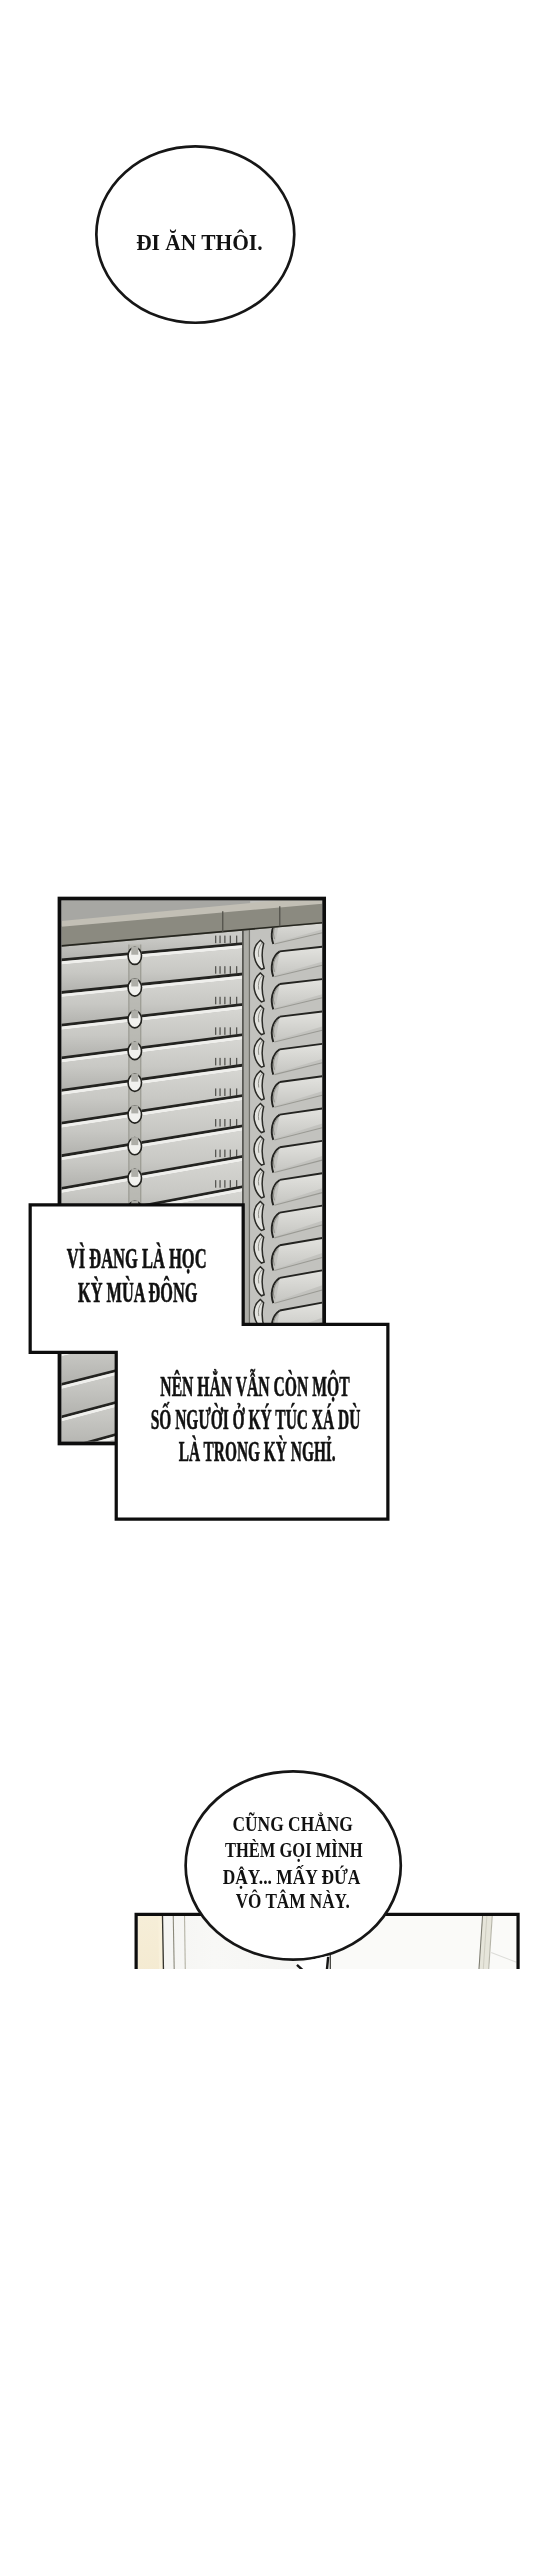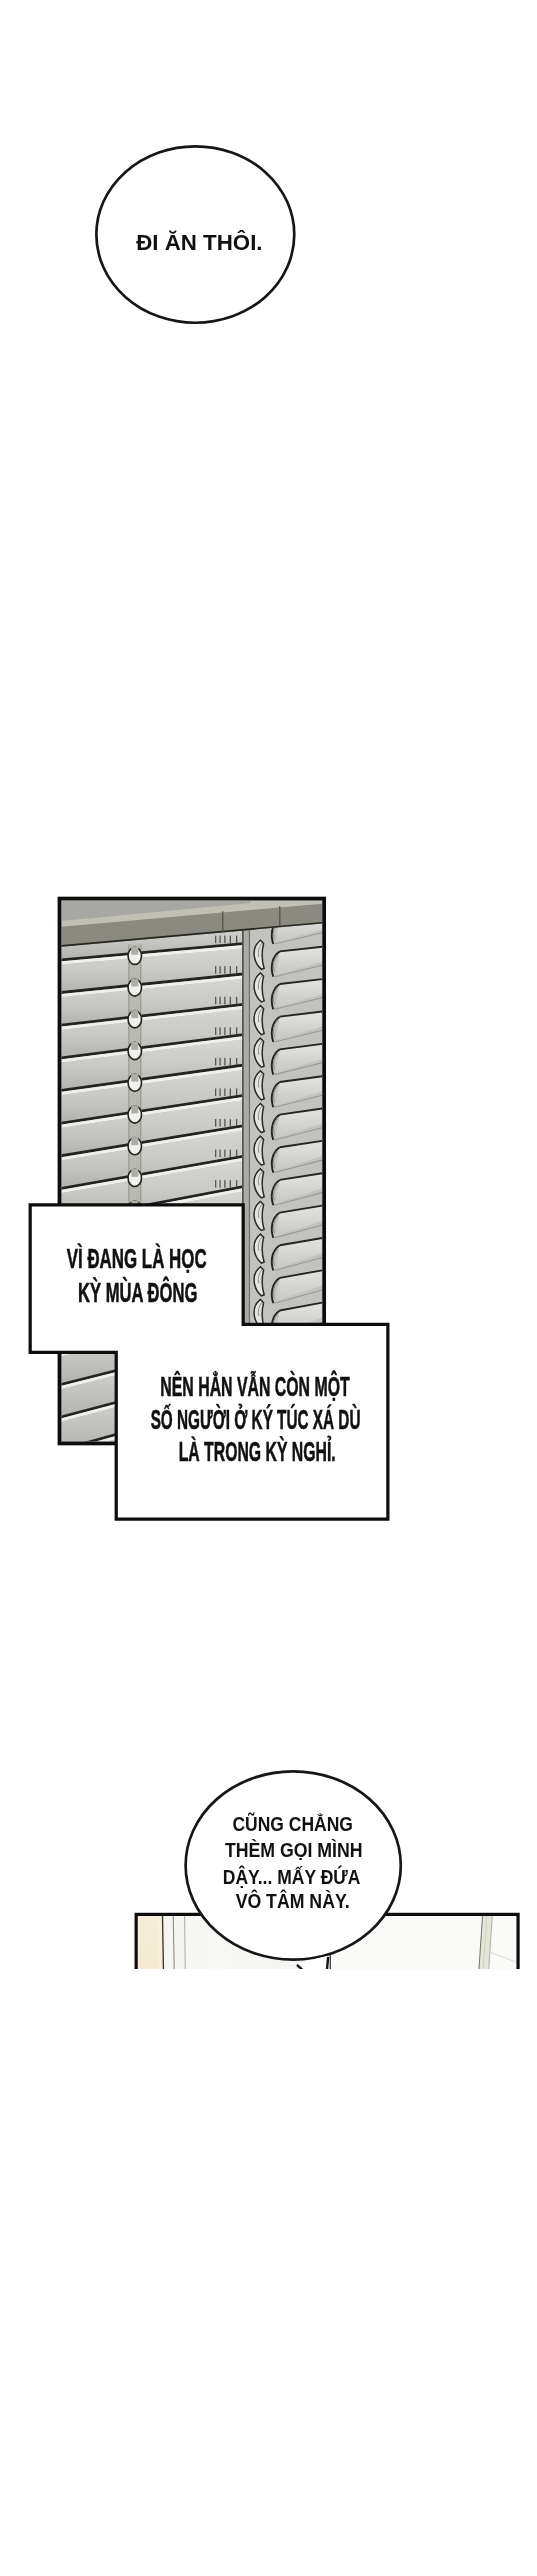--- a/index.html
+++ b/index.html
@@ -1,15 +1,15 @@
 <!DOCTYPE html>
 <html style="font-size:8.6px"><head><meta charset="utf-8"><style>
 html,body{margin:0;padding:0;background:#ffffff;}
 body{font-family:"Liberation Sans",sans-serif;}
-.page{position:relative;width:538px;height:1969px;background:#fff;overflow:hidden;}
+.page{position:relative;width:538px;height:1969px;background:#fff;overflow:hidden;font-family:Liberation Serif, serif;}
 </style></head><body>
 <div class="page">
 <svg width="538" height="2576" viewBox="0 0 1000 4789">
 <defs>
 <clipPath id="pclip">
           <rect x="114" y="1674" width="485" height="1006"></rect>
         </clipPath>
 <clipPath id="bclip">
           <rect x="256" y="3562" width="704" height="1145"></rect>
         </clipPath>

